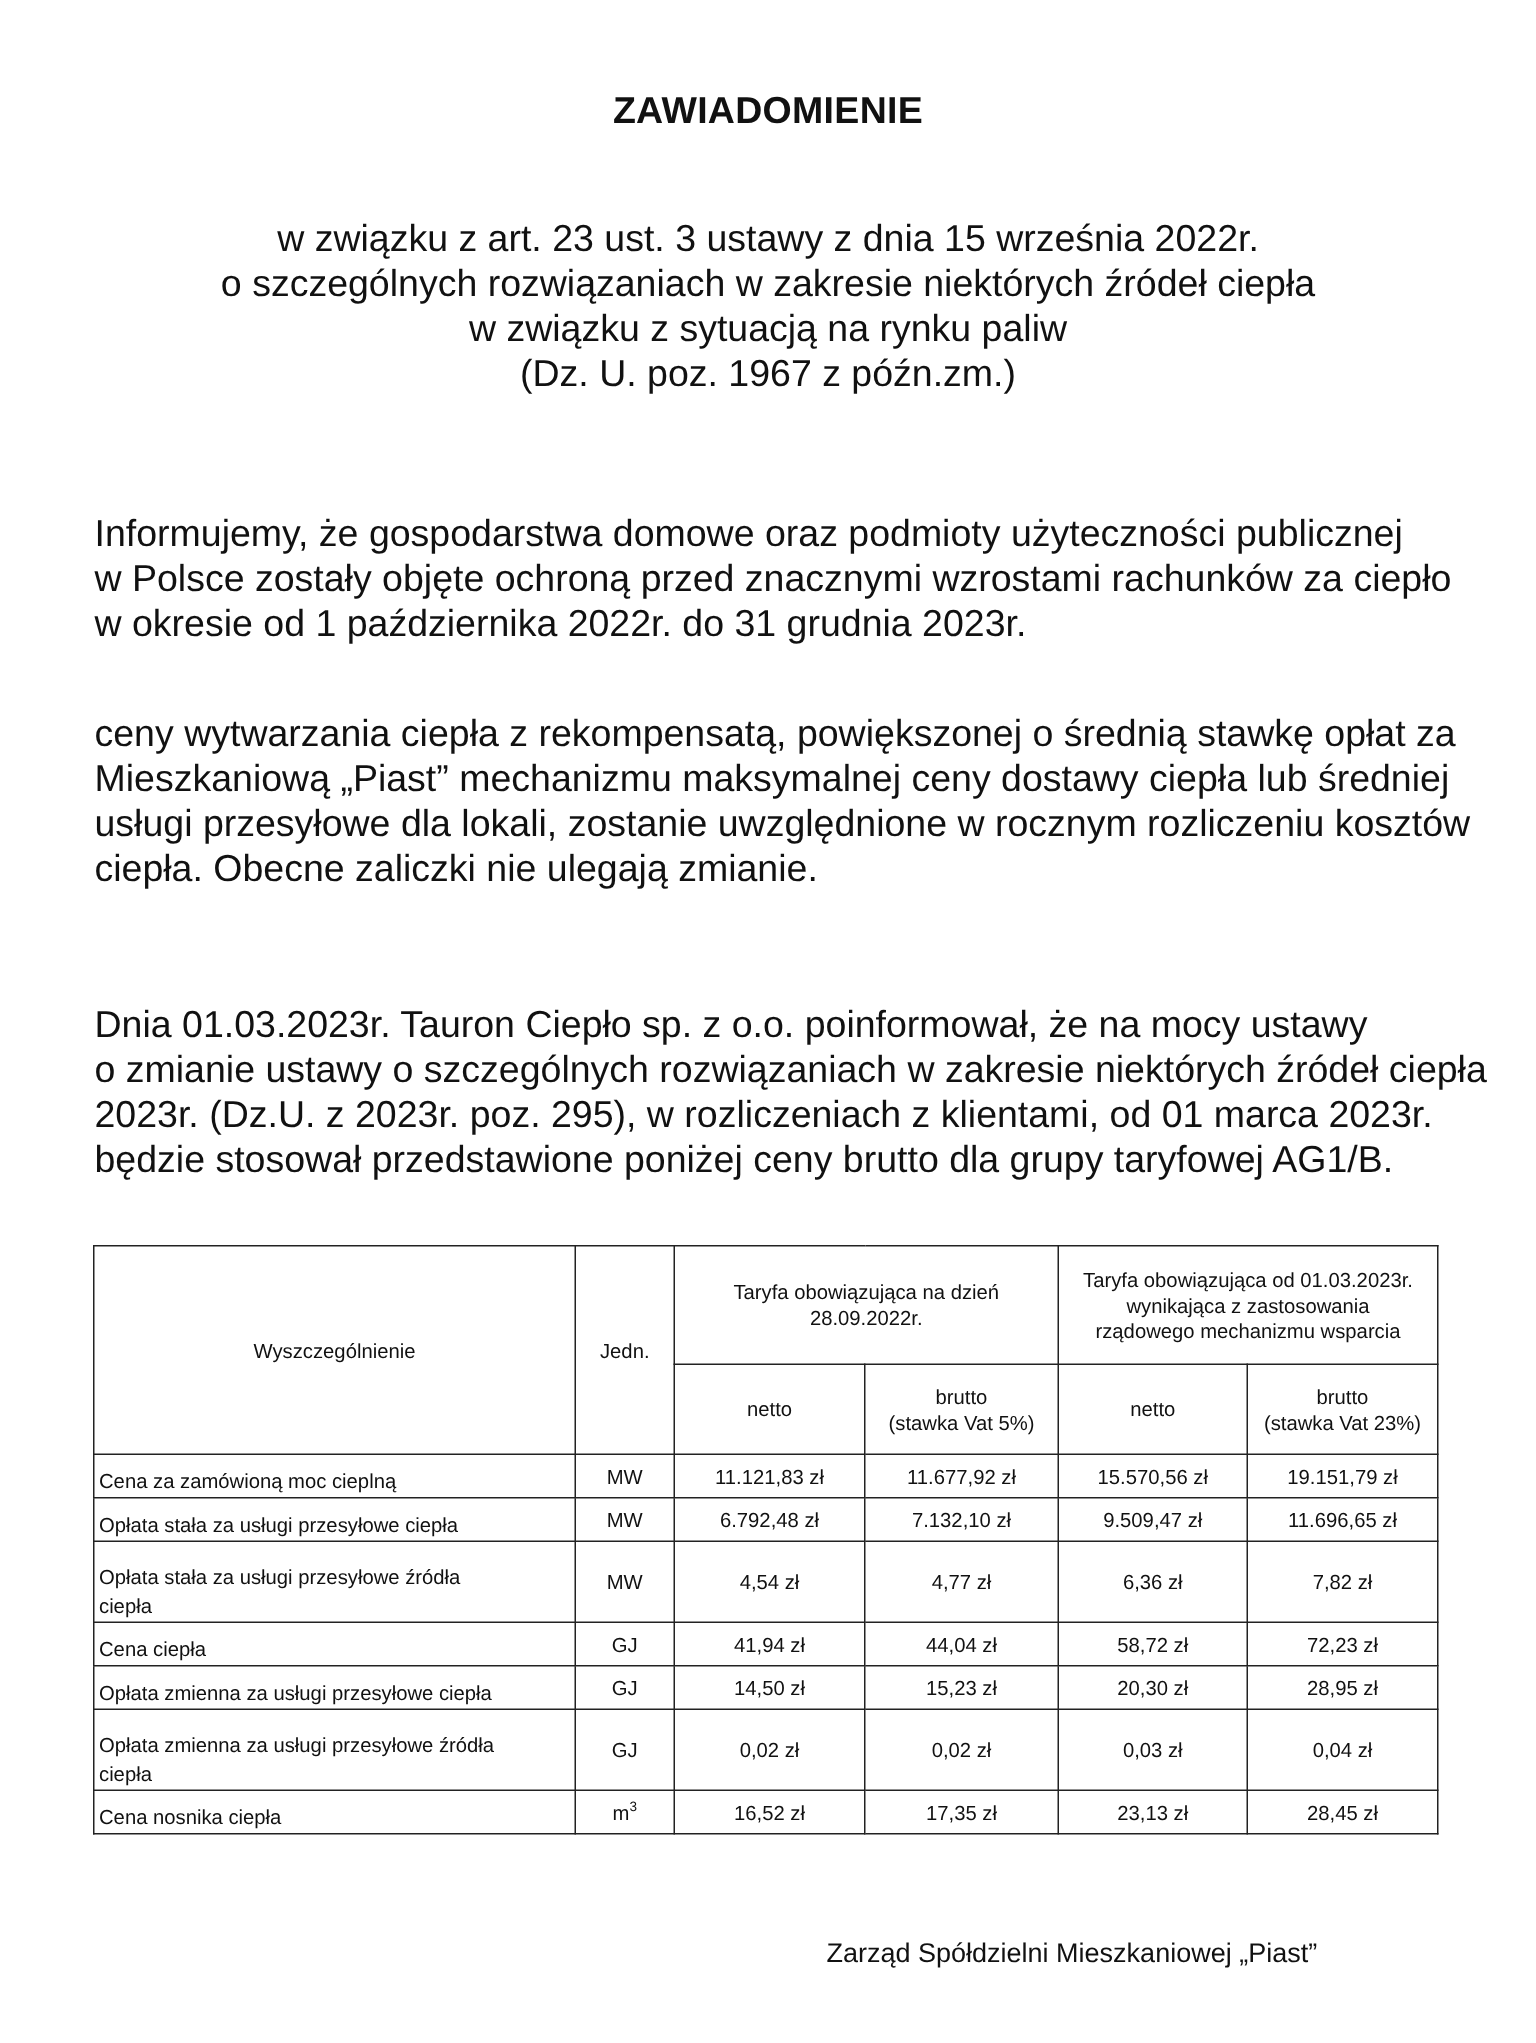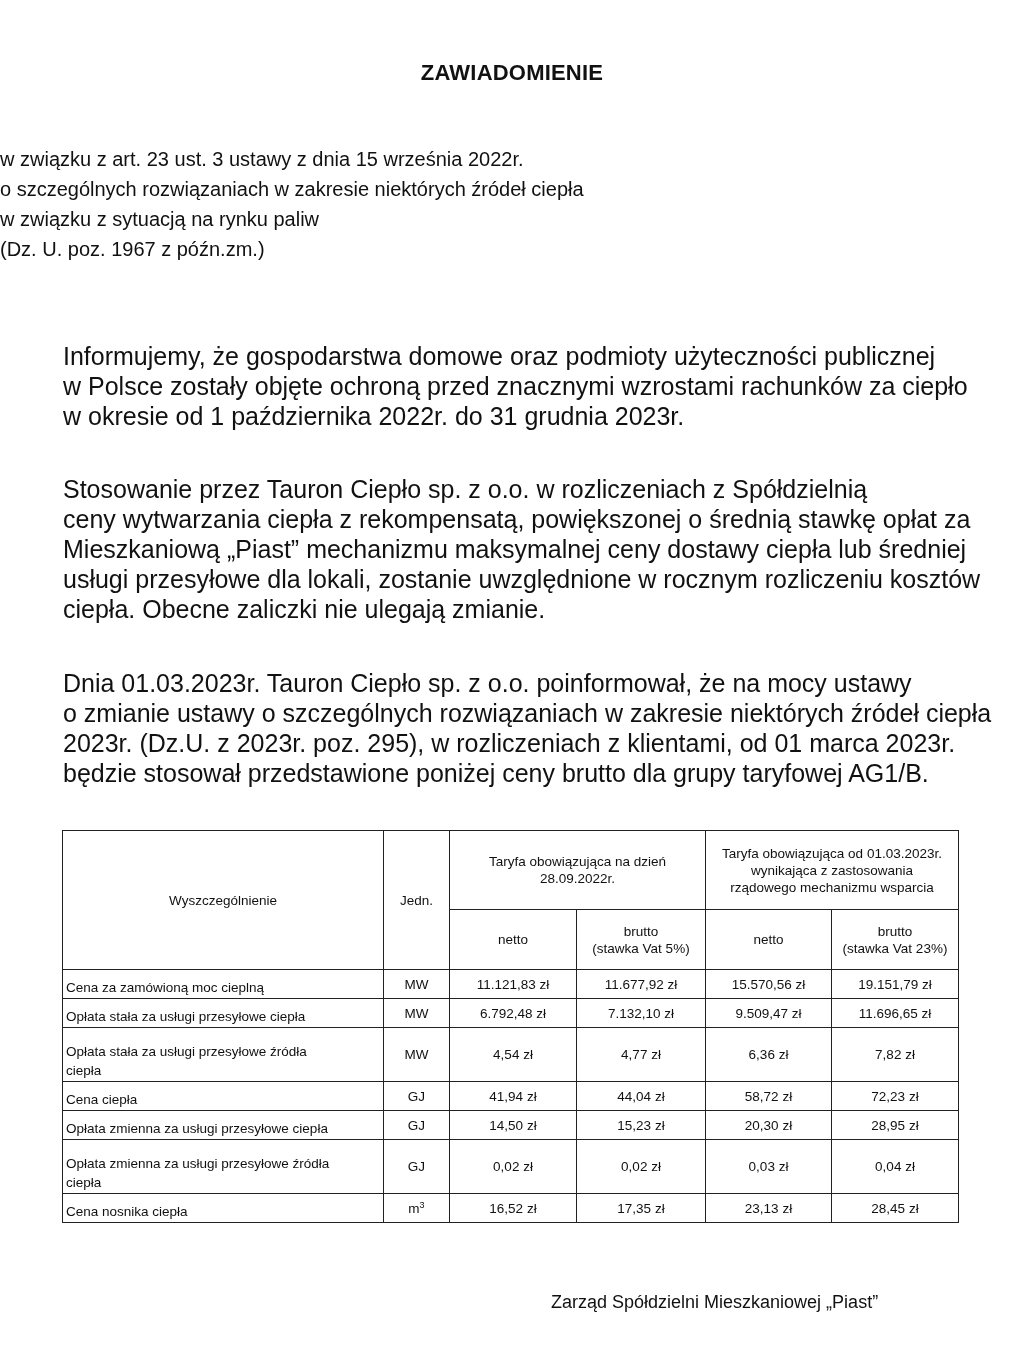--- a/index.html
+++ b/index.html
@@ -15,29 +15,30 @@
       color: #111111;
       overflow: hidden;
     }
     .title {
       position: absolute;
       top: 60px;
       left: 0;
       width: 1024px;
       text-align: center;
       font-weight: bold;
-      font-size: 22px;
+      font-size: 25px;
       letter-spacing: 0.2px;
     }
     .subtitle {
       position: absolute;
       top: 144px;
       left: 0;
       width: 1024px;
-      font-size: 20px;
+      text-align: center;
+      font-size: 25px;
       line-height: 30px;
     }
     .subtitle div { white-space: nowrap; }
     .para {
       position: absolute;
       left: 63px;
       width: 900px;
       font-size: 25px;
       line-height: 30px;
     }
@@ -103,21 +104,20 @@
     <div>(Dz. U. poz. 1967 z późn.zm.)</div>
   </div>
 
   <div class="para" id="p1">
     <div>Informujemy, że gospodarstwa domowe oraz podmioty użyteczności publicznej</div>
     <div>w Polsce zostały objęte ochroną przed znacznymi wzrostami rachunków za ciepło</div>
     <div>w okresie od 1 października 2022r. do 31 grudnia 2023r.</div>
   </div>
 
   <div class="para" id="p2">
-    <div>Stosowanie przez Tauron Ciepło sp. z o.o. w rozliczeniach z Spółdzielnią</div>
     <div>ceny wytwarzania ciepła z rekompensatą, powiększonej o średnią stawkę opłat za</div>
     <div>Mieszkaniową „Piast” mechanizmu maksymalnej ceny dostawy ciepła lub średniej</div>
     <div>usługi przesyłowe dla lokali, zostanie uwzględnione w rocznym rozliczeniu kosztów</div>
     <div>ciepła. Obecne zaliczki nie ulegają zmianie.</div>
   </div>
 
   <div class="para" id="p3">
     <div>Dnia 01.03.2023r. Tauron Ciepło sp. z o.o. poinformował, że na mocy ustawy</div>
     <div>o zmianie ustawy o szczególnych rozwiązaniach w zakresie niektórych źródeł ciepła</div>
     <div>2023r. (Dz.U. z 2023r. poz. 295), w rozliczeniach z klientami, od 01 marca 2023r.</div>

